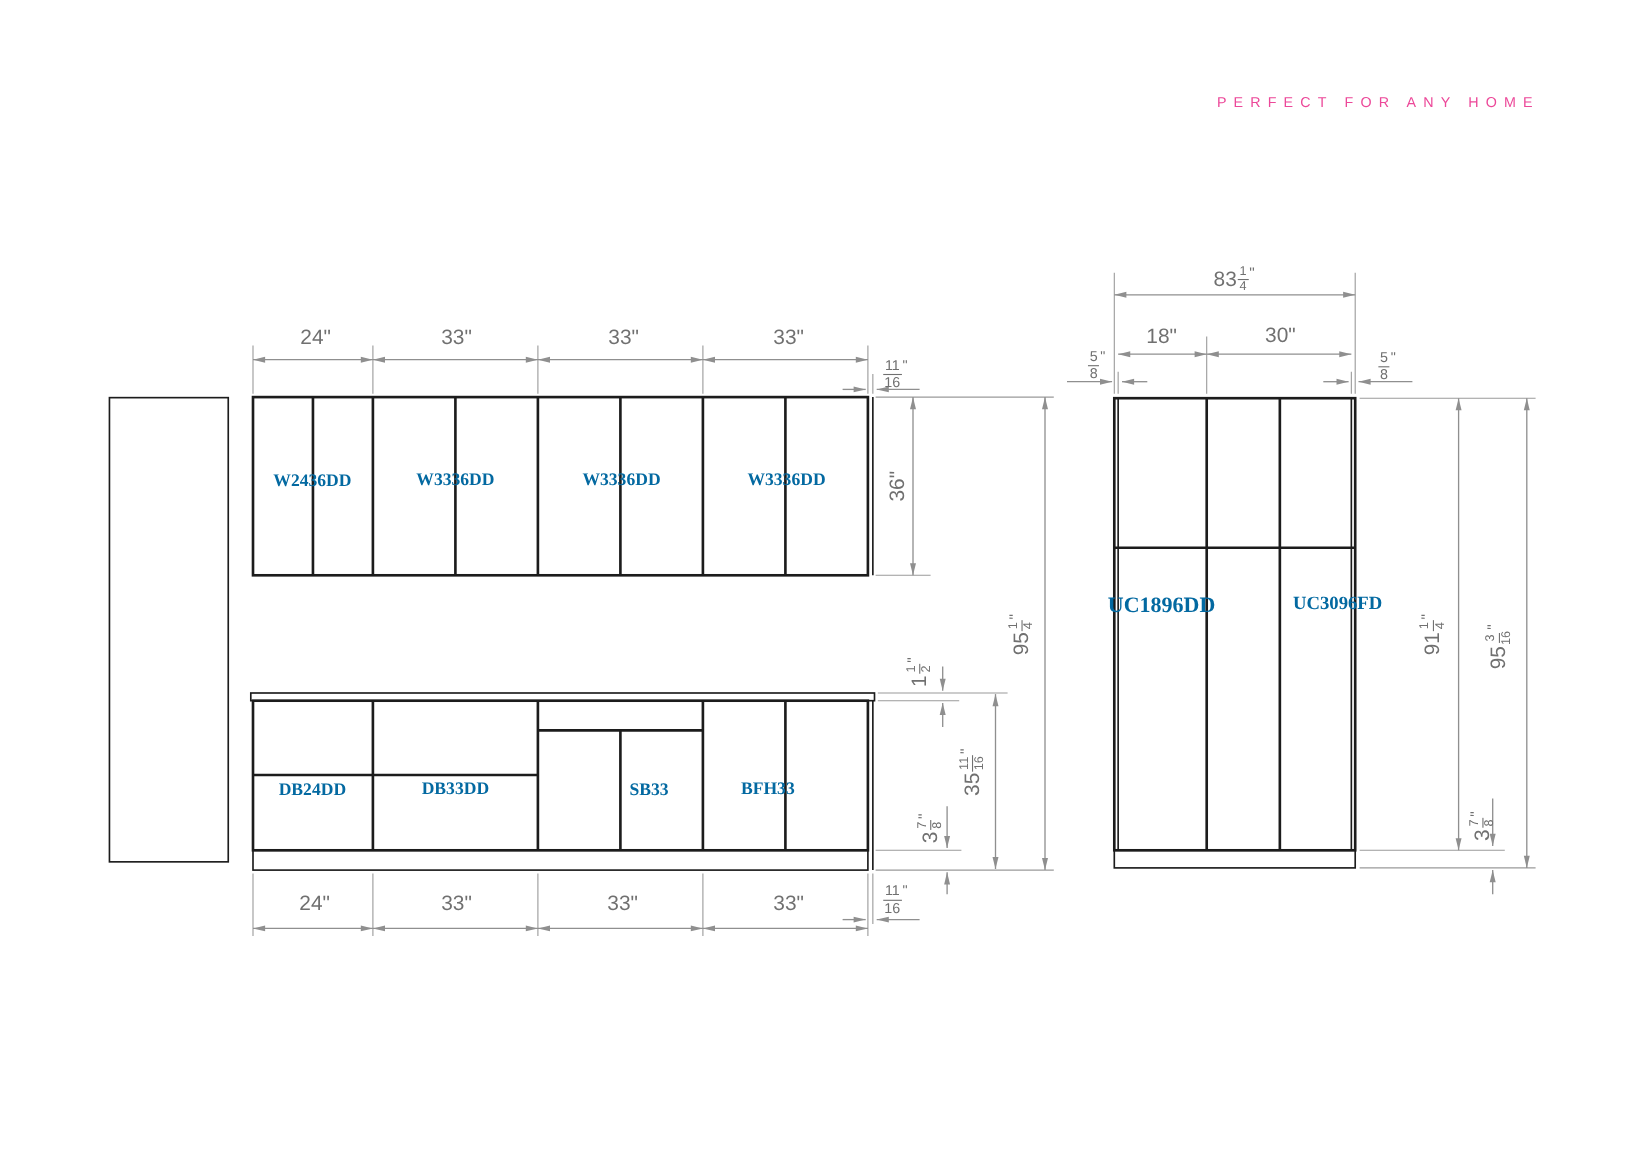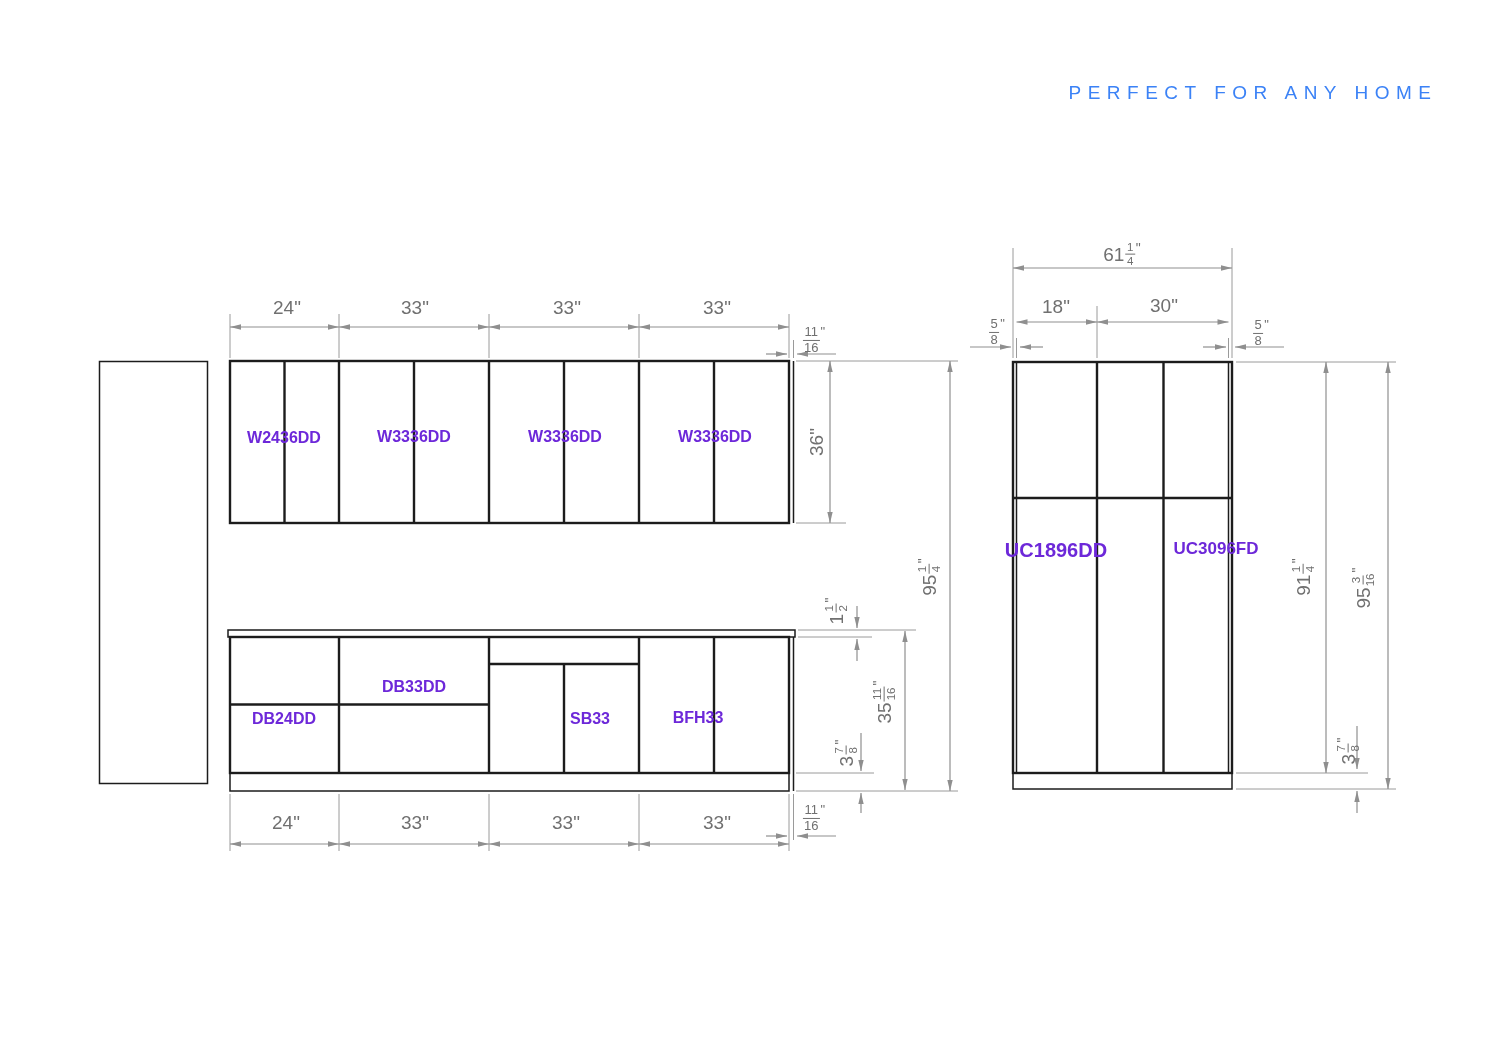--- a/index.html
+++ b/index.html
@@ -10,37 +10,37 @@
   .k2{stroke:#1c1c1c;stroke-width:2.4;fill:none;}
   .k1{stroke:#1c1c1c;stroke-width:1.5;fill:none;}
   .d{stroke:#8f8f8f;stroke-width:1.2;fill:none;}
   .e{stroke:#9a9a9a;stroke-width:1;fill:none;}
   
   .lab{position:absolute;transform:translate(-50%,-50%);white-space:nowrap;
        display:inline-flex;align-items:center;gap:1px;
        color:#707070;font-size:19px;line-height:1;}
   .vlab{transform:translate(-50%,-50%) rotate(-90deg);}
   .code{position:absolute;transform:translate(-50%,-50%);white-space:nowrap;
-        color:#6d28d9;font-weight:bold;font-size:16px;line-height:1;}
+        color:#0369a1;font-weight:bold;font-size:16px;line-height:1;font-family:Liberation Serif, serif;}
   .code.sm{font-size:20px;}
   .code.lg{font-size:17px;}
   .frac{display:inline-flex;flex-direction:column;align-items:center;
         font-size:11.5px;line-height:1.12;}
   .frac i{font-style:normal;display:block;}
   .frac i:first-child{border-bottom:1px solid currentColor;padding:0 1.5px;}
   .fr13{font-size:13px;}
   .unit{font-size:14px;align-self:flex-start;line-height:1;}
   .u13{font-size:13px;}
   .lab.small{font-size:13px;}
   
   .brand-name{position:absolute;transform:translate(-50%,-50%);
         font-family:"Liberation Serif", serif;font-weight:bold;font-size:54px;
         letter-spacing:1px;color:#565871;white-space:nowrap;}
   .brand-tagline{position:absolute;transform:translate(-50%,-50%);
-        font-size:19px;letter-spacing:6.5px;color:#3b82f6;white-space:nowrap;}
+        font-size:13px;letter-spacing:6.5px;color:#ec4899;white-space:nowrap;}
 </style>
 </head>
 <body>
 
 <div id="stage">
 
   <svg width="1500" height="1061" viewBox="0 0 1500 1061">
     <defs>
       <marker id="ah" markerUnits="userSpaceOnUse" markerWidth="14" markerHeight="10" viewBox="0 0 14 10" refX="13" refY="5" orient="auto-start-reverse">
         <path d="M13,5 L2,2.3 L2,7.7 Z" fill="#8f8f8f"></path>
@@ -161,21 +161,21 @@
   </svg>
 
   <span class="brand-tagline" style="left:1253px;top:93px">PERFECT FOR ANY HOME</span>
 
   <span class="code" style="left:284px;top:438px">W2436DD</span>
   <span class="code" style="left:414px;top:437px">W3336DD</span>
   <span class="code" style="left:565px;top:437px">W3336DD</span>
   <span class="code" style="left:715px;top:437px">W3336DD</span>
 
   <span class="code" style="left:284px;top:719px">DB24DD</span>
-  <span class="code" style="left:414px;top:687px">DB33DD</span>
+  <span class="code" style="left:414px;top:718px">DB33DD</span>
   <span class="code" style="left:590px;top:719px">SB33</span>
   <span class="code" style="left:698px;top:718px">BFH33</span>
 
   <span class="code sm" style="left:1056px;top:550px">UC1896DD</span>
   <span class="code lg" style="left:1216px;top:548px">UC3096FD</span>
 
   <span class="lab" style="left:287px;top:307px">
       <span>24"</span>
     </span>
   <span class="lab" style="left:415px;top:307px">
@@ -251,21 +251,21 @@
 
   <span class="lab small" style="left:814px;top:818px">
     <span class="frac fr13">
         <i>11</i>
         <i>16</i>
       </span>
     <span class="unit u13">"</span>
   </span>
 
   <span class="lab" style="left:1122px;top:254px">
-    <span>61</span>
+    <span>83</span>
     <span class="frac">
         <i>1</i>
         <i>4</i>
       </span>
     <span class="unit">"</span>
   </span>
 
   <span class="lab" style="left:1056px;top:306px">
       <span>18"</span>
     </span>

